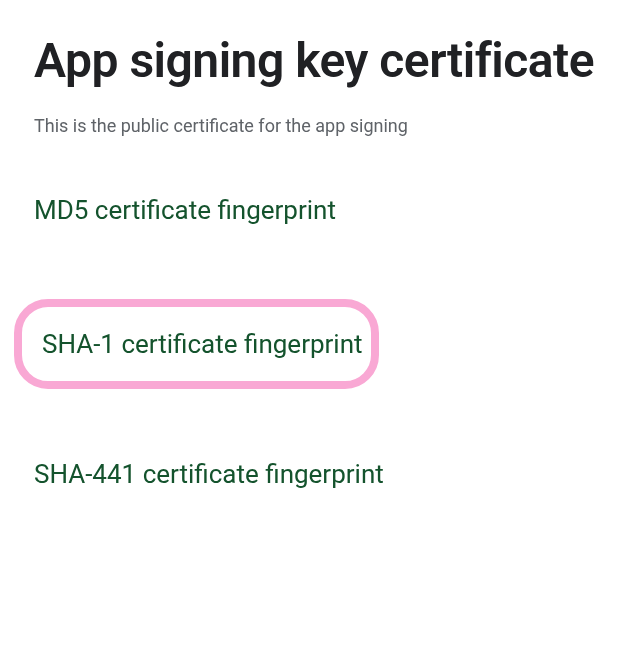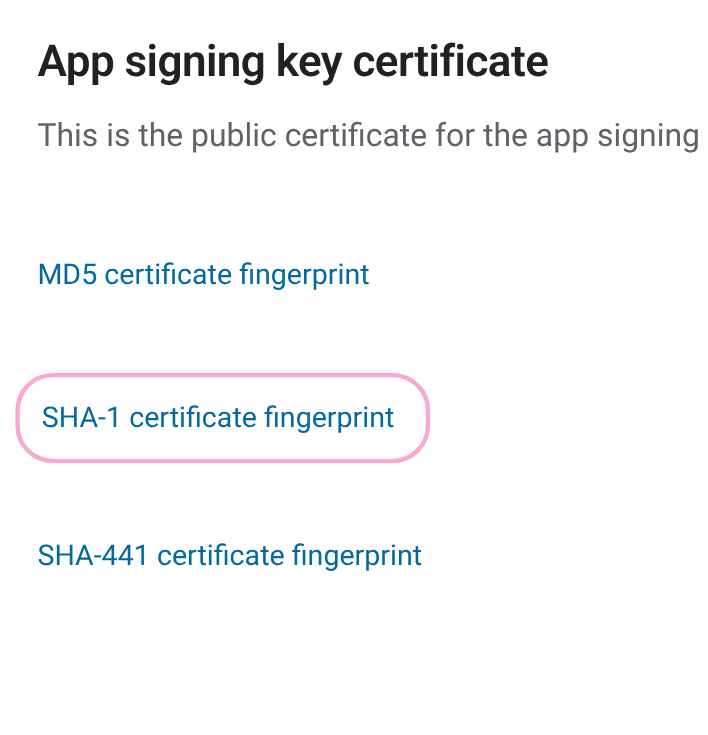--- a/index.html
+++ b/index.html
@@ -9,49 +9,49 @@
     }
     body {
       font-family: -apple-system, BlinkMacSystemFont, "Segoe UI", Roboto, "Helvetica Neue", Arial, sans-serif;
       background: #ffffff;
       width: 644px;
       height: 668px;
       padding: 32px 0 0 34px;
       overflow: hidden;
     }
     .page-title {
-      font-size: 40px;
+      font-size: 48px;
       font-weight: 600;
       color: #202124;
       letter-spacing: -0.5px;
       margin-bottom: 24px;
       white-space: nowrap;
     }
     .description {
-      font-size: 29px;
+      font-size: 18px;
       color: #5f6368;
       line-height: 1.45;
-      margin-bottom: 90px;
+      margin-bottom: 56px;
       white-space: nowrap;
     }
     .fingerprint-block {
       margin-bottom: 82px;
     }
     .fingerprint-label {
       font-size: 26px;
-      color: #0369a1;
+      color: #14532d;
       font-weight: 400;
       display: inline-block;
       white-space: nowrap;
     }
     .highlight-wrapper {
       display: inline-block;
-      border: 4px solid #f9a8d4;
+      border: 8px solid #f9a8d4;
       border-radius: 34px;
-      padding: 22px 28px 22px 16px;
+      padding: 22px 8px 22px 16px;
       margin-left: -20px;
       margin-top: -8px;
     }
     .highlight-wrapper .fingerprint-label {
       margin-left: 4px;
     }
     .sha1-block {
       margin-bottom: 70px;
     }
   </style>

